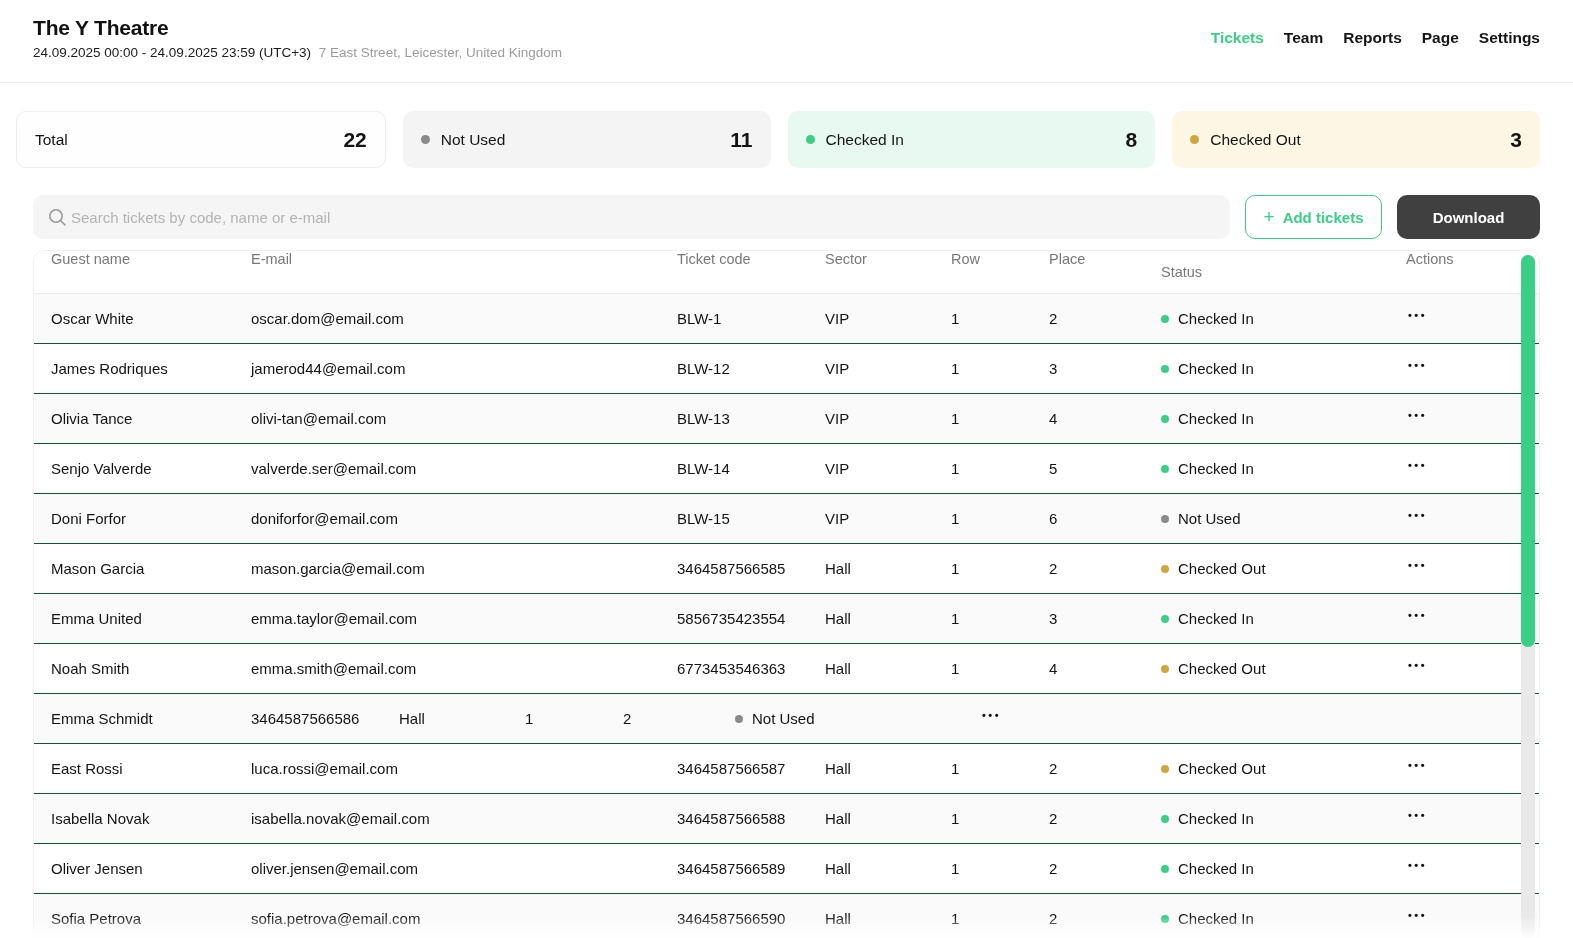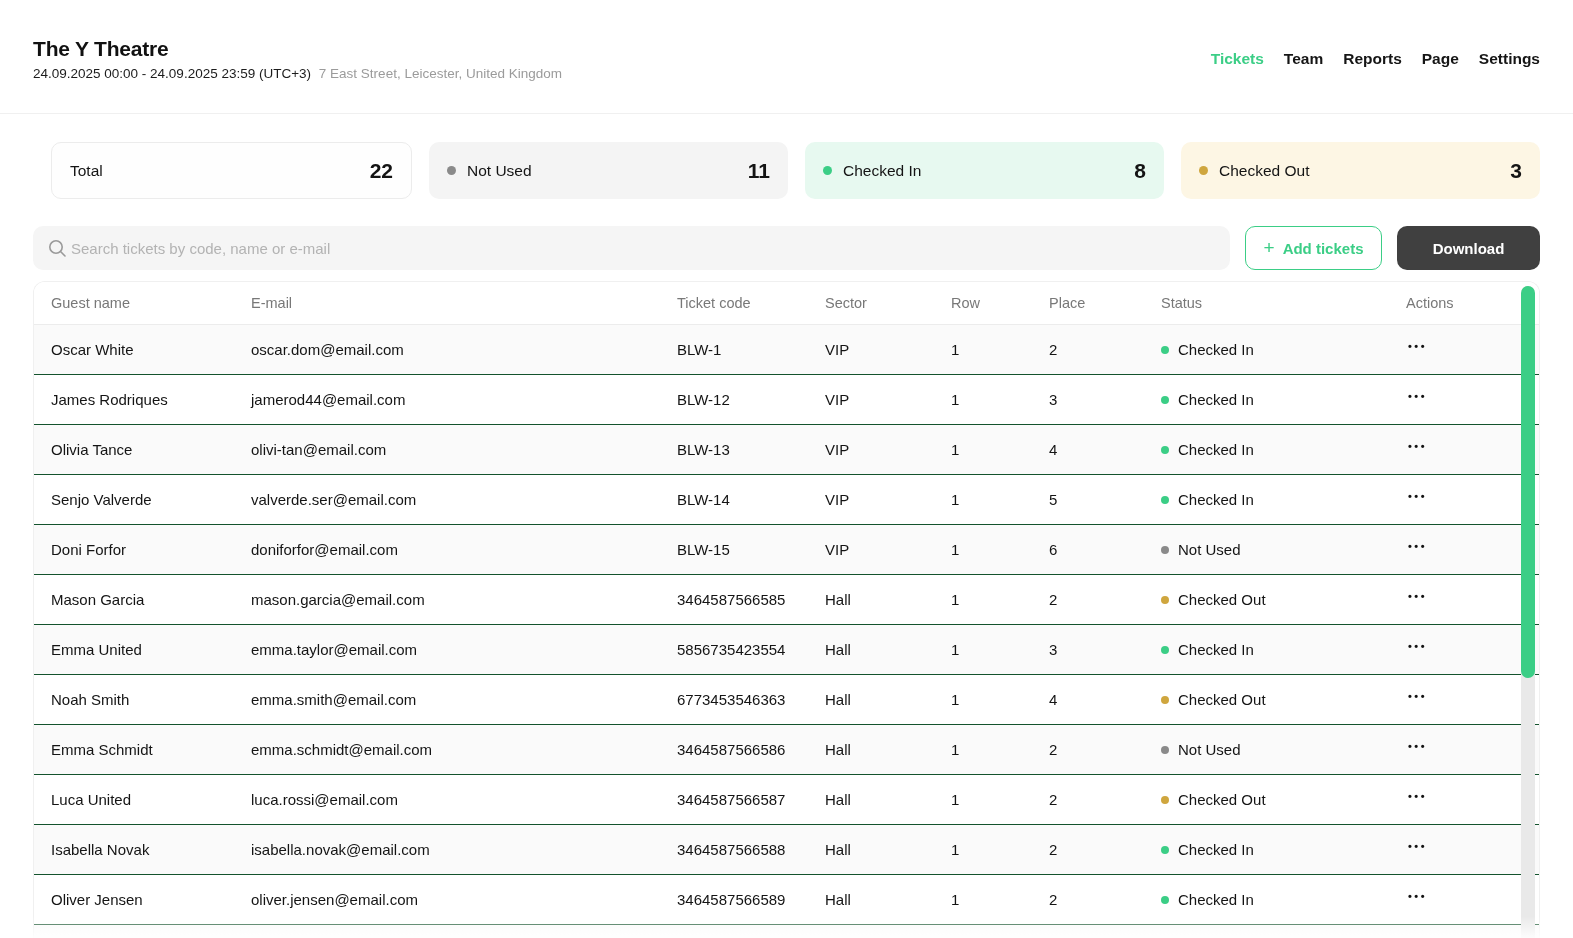--- a/index.html
+++ b/index.html
@@ -10,23 +10,22 @@
     color: #141414;
     position: relative;
   }
 
   
   .header {
     display: flex;
     justify-content: space-between;
     align-items: flex-start;
     padding: 16px 33px 0 33px;
-    height: 93px;
+    height: 83px;
     border-bottom: 1px solid #f0f0f0;
-    margin-top: 21px;
   }
   .page-title {
     font-size: 21px;
     font-weight: 700;
     letter-spacing: -0.2px;
     color: #111;
   }
   .subtitle { margin-top: 5px; font-size: 13.5px; }
   .subtitle .dates { color: #1c1c1c; font-weight: 500; }
   .subtitle .address { color: #9b9b9b; margin-left: 4px; }
@@ -34,21 +33,21 @@
   .nav-item {
     font-size: 15.5px;
     font-weight: 700;
     color: #151515;
     text-decoration: none;
     cursor: pointer;
   }
   .nav-item.active { color: #3bce86; }
 
   
-  .stats { display: flex; gap: 17px; margin: 28px 33px 0 51px; }
+  .stats { display: flex; gap: 17px; margin: 28px 33px 0 16px; }
   .card {
     flex: 1;
     height: 57px;
     border-radius: 10px;
     display: flex;
     align-items: center;
     padding: 0 18px;
     font-size: 15.5px;
     font-weight: 500;
   }
@@ -100,21 +99,21 @@
     margin: 11px 33px 0 33px;
     width: 1507px;
     border: 1px solid #f0f0f0;
     border-bottom: 0;
     border-radius: 12px 12px 0 0;
     position: relative;
     height: 694px;
     overflow: hidden;
   }
   .thead {
-    display: flex; align-items: center; height: 43px;
+    display: flex; height: 43px;
     color: #787878; font-size: 14.5px;
     border-bottom: 1px solid #ececec;
     background: #fff;
   }
   .tr { display: flex; align-items: center; height: 50px; font-size: 15px; }
   .tbody .tr { border-bottom: 1px solid #14532d; }
   .tbody .tr:nth-child(odd) { background: #fafafa; }
   .tbody .tr:nth-child(even) { background: #ffffff; }
   .td, .th { flex: 0 0 auto; }
   .c-name   { width: 217px; padding-left: 17px; }
@@ -343,36 +342,35 @@
       <span class="dot st-out"></span>
       <span>Checked Out</span>
     </div>
     <div class="td c-actions">
       <button class="actions-btn">•••</button>
     </div>
   </div>
 
   <div class="tr">
     <div class="td c-name">Emma Schmidt</div>
-    <div class="td c-email">emma.schmidt@email.com</div>
     <div class="td c-code">3464587566586</div>
     <div class="td c-sector">Hall</div>
     <div class="td c-row">1</div>
     <div class="td c-place">2</div>
     <div class="td c-status">
       <span class="dot st-not"></span>
       <span>Not Used</span>
     </div>
     <div class="td c-actions">
       <button class="actions-btn">•••</button>
     </div>
   </div>
 
   <div class="tr">
-    <div class="td c-name">Luca United</div>
+    <div class="td c-name">East Rossi</div>
     <div class="td c-email">luca.rossi@email.com</div>
     <div class="td c-code">3464587566587</div>
     <div class="td c-sector">Hall</div>
     <div class="td c-row">1</div>
     <div class="td c-place">2</div>
     <div class="td c-status">
       <span class="dot st-out"></span>
       <span>Checked Out</span>
     </div>
     <div class="td c-actions">

